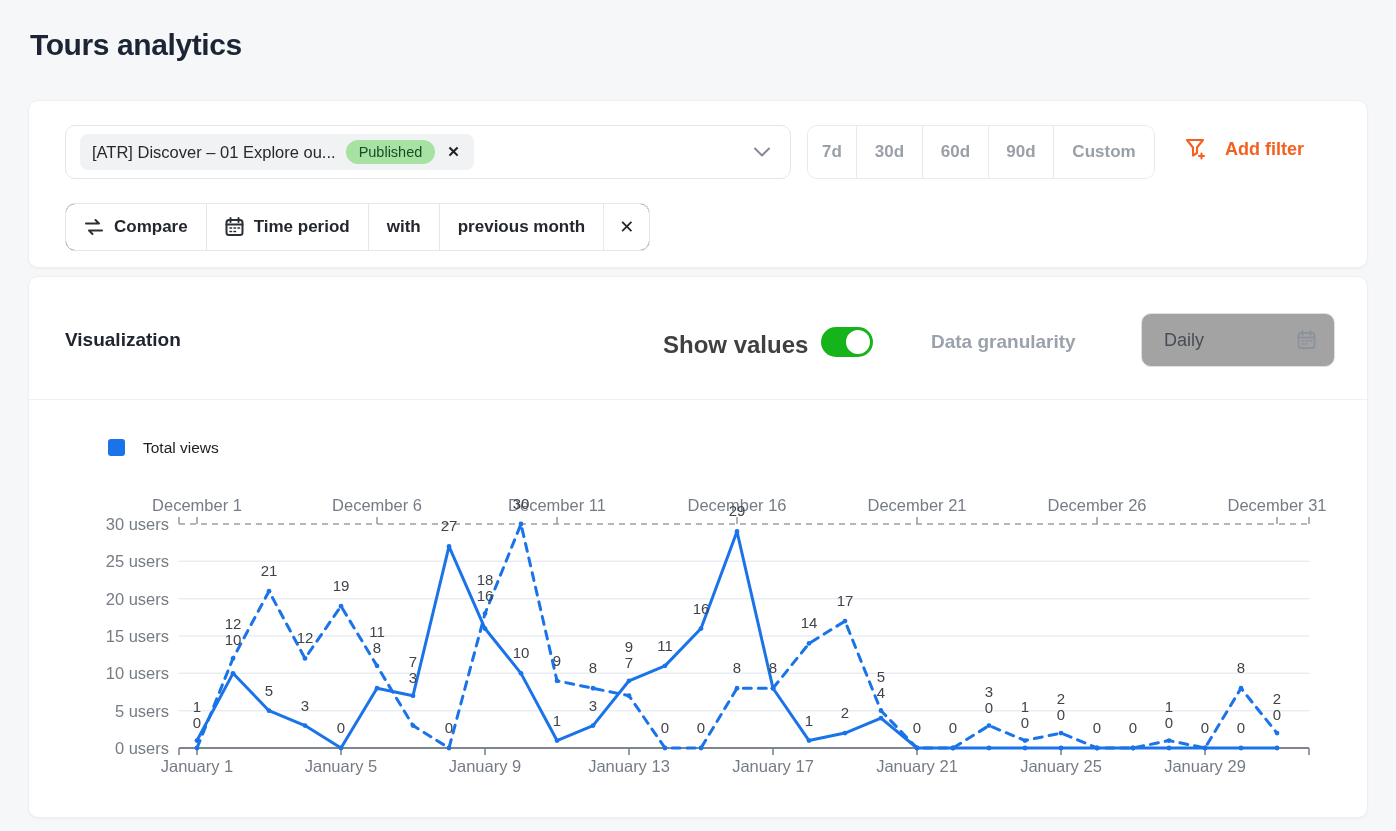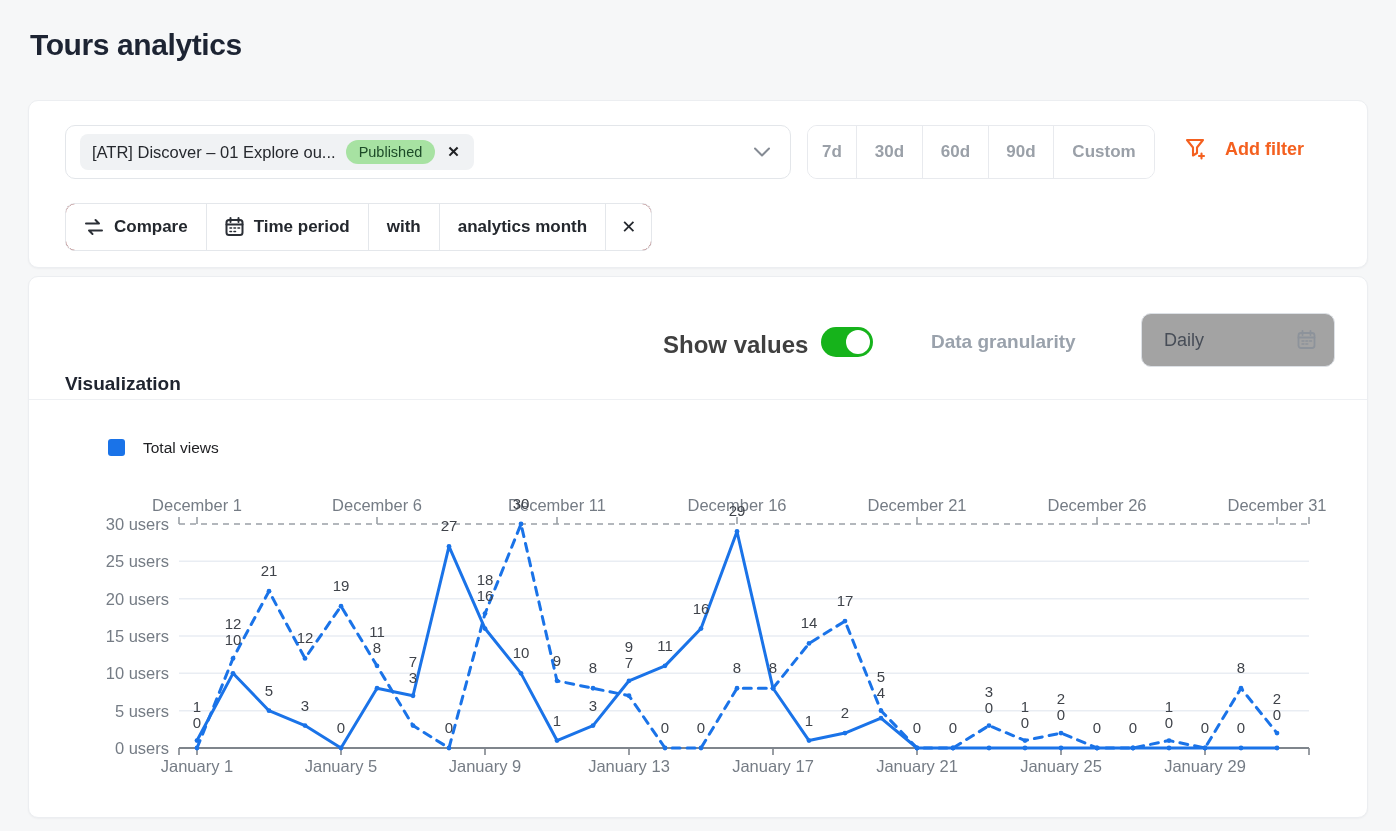--- a/index.html
+++ b/index.html
@@ -23,21 +23,21 @@
   .range-btn:first-child { border-left:none; }
 
   .add-filter { position:absolute; left:1156px; top:36px; display:flex; align-items:center; gap:18px; color:#f4601f; font-size:18px; font-weight:700; cursor:pointer; }
 
   .compare-group { position:absolute; left:36px; top:102px; height:48px; display:flex; border:1px solid #e4e7eb; border-radius:10px; background:#7f1d1d; overflow:hidden; }
   .compare-cell { display:flex; align-items:center; justify-content:center; gap:10px; font-size:17px; font-weight:600; color:#24282e; border-left:1px solid #e4e7eb; padding:0 18px; white-space:nowrap; cursor:pointer; background:#fff; }
   .compare-cell:first-child { border-left:none; }
   .compare-cell .cell-icon { display:flex; color:#2b2f36; }
 
   
-  .viz-title { position:absolute; left:36px; top:52px; font-size:19px; font-weight:700; color:#202530;margin-top:44px; }
+  .viz-title { position:absolute; left:36px; top:52px; font-size:19px; font-weight:700; color:#202530; }
   .show-values-label { position:absolute; left:634px; top:54px; font-size:24px; font-weight:600; color:#404040; }
   .toggle { position:absolute; left:792px; top:50px; width:52px; height:30px; border-radius:15px; background:#16b31b; cursor:pointer; }
   .toggle .knob { position:absolute; right:3px; top:3px; width:24px; height:24px; border-radius:50%; background:#fff; }
   .granularity-label { position:absolute; left:902px; top:54px; font-size:19px; font-weight:700; color:#9aa2ac; }
   .daily-select { position:absolute; left:1112px; top:36px; width:194px; height:54px; border:1px solid #dde1e6; border-radius:10px; background:#a3a3a3; display:flex; align-items:center; padding:0 18px 0 22px; cursor:pointer; }
   .daily-select .daily-text { font-size:18px; color:#474d57; }
   .daily-select .cal { margin-left:auto; color:#8d939b; display:flex; }
   .viz-divider { position:absolute; left:0; top:122px; width:100%; height:1px; background:#eef0f3; }
   .chart-wrap { position:absolute; left:0; top:122px; width:1340px; height:420px; overflow:hidden; }
   svg text { font-family:"Liberation Sans",sans-serif; }
@@ -94,21 +94,21 @@
         <span class="cell-icon">
           <svg width="19" height="20" viewBox="0 0 19 20" fill="none">
             <rect x="1.5" y="3" width="16" height="15" rx="2.5" stroke="#2b2f36" stroke-width="2"></rect>
             <path d="M5.5 1 V5 M13.5 1 V5 M1.5 7.5 H17.5" stroke="#2b2f36" stroke-width="2" stroke-linecap="round"></path>
             <path d="M5 11 H6.5 M9 11 H10.5 M13 11 H14.5 M5 14.5 H6.5 M9 14.5 H10.5" stroke="#2b2f36" stroke-width="1.6" stroke-linecap="round"></path>
           </svg>
         </span>
         <span>Time period</span>
       </div>
       <div class="compare-cell">with</div>
-      <div class="compare-cell">analytics month</div>
+      <div class="compare-cell">previous month</div>
       <div class="compare-cell" style="padding:0 15px;font-weight:400;font-size:18px">✕</div>
     </div>
   </div>
 
   <div class="card card2">
     <div class="viz-title">Visualization</div>
     <div class="show-values-label">Show values</div>
     <div class="toggle">
         <div class="knob"></div>
       </div>

